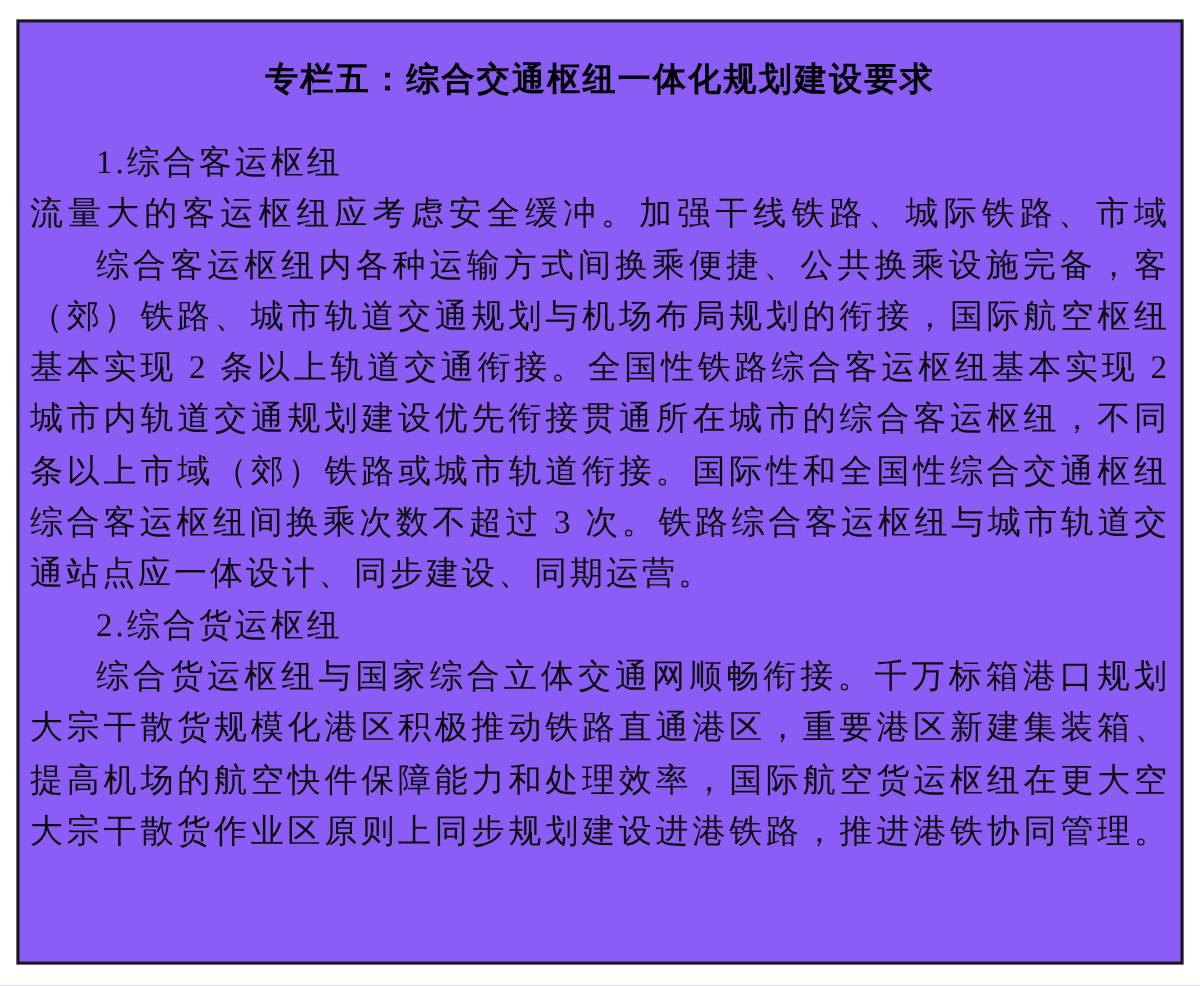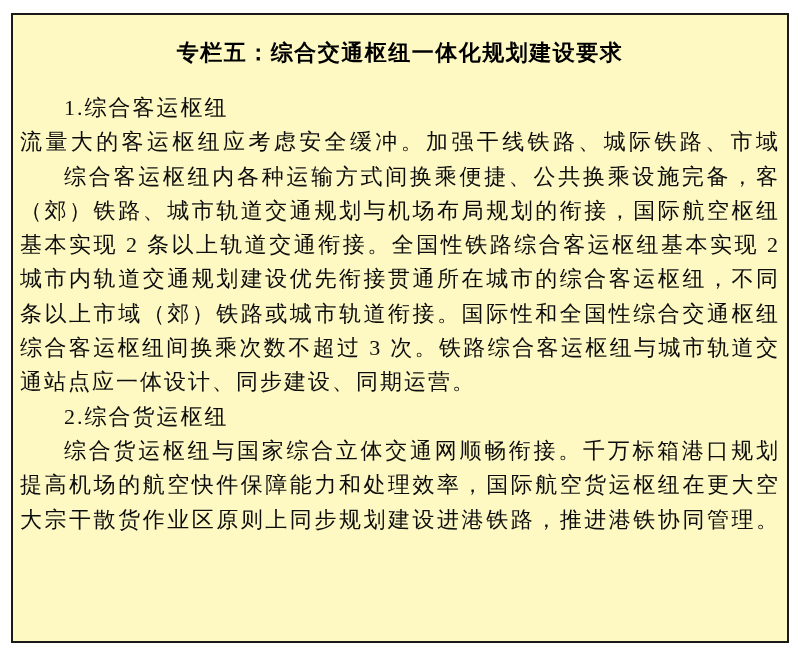--- a/index.html
+++ b/index.html
@@ -17,21 +17,21 @@
   .box {
     position: absolute;
     left: 11px;
     top: 13px;
     width: 778px;
     height: 630px;
     box-sizing: border-box;
     border: 2px solid #1a1a1a;
     padding: 22px 7px 0 7px;
     overflow: hidden;
-    background: #fef9c3;
+    background: #8b5cf6;
   }
   .box-title {
     font-family: "Liberation Sans", sans-serif;
     font-weight: bold;
     font-size: 22px;
     line-height: 32px;
     letter-spacing: 1.5px;
     text-align: center;
     margin-bottom: 22px;
     color: #000000;
@@ -70,16 +70,17 @@
       <div class="line full">流量大的客运枢纽应考虑安全缓冲。加强干线铁路、城际铁路、市域</div>
       <div class="line first">综合客运枢纽内各种运输方式间换乘便捷、公共换乘设施完备，客</div>
       <div class="line full">（郊）铁路、城市轨道交通规划与机场布局规划的衔接，国际航空枢纽</div>
       <div class="line full">基本实现 2 条以上轨道交通衔接。全国性铁路综合客运枢纽基本实现 2</div>
       <div class="line full">城市内轨道交通规划建设优先衔接贯通所在城市的综合客运枢纽，不同</div>
       <div class="line full">条以上市域（郊）铁路或城市轨道衔接。国际性和全国性综合交通枢纽</div>
       <div class="line full">综合客运枢纽间换乘次数不超过 3 次。铁路综合客运枢纽与城市轨道交</div>
       <div class="line last">通站点应一体设计、同步建设、同期运营。</div>
       <div class="line heading">2.综合货运枢纽</div>
       <div class="line first">综合货运枢纽与国家综合立体交通网顺畅衔接。千万标箱港口规划</div>
+      <div class="line full">大宗干散货规模化港区积极推动铁路直通港区，重要港区新建集装箱、</div>
       <div class="line full">提高机场的航空快件保障能力和处理效率，国际航空货运枢纽在更大空</div>
       <div class="line full">大宗干散货作业区原则上同步规划建设进港铁路，推进港铁协同管理。</div>
     </div>
 </div>
 
 </body></html>

